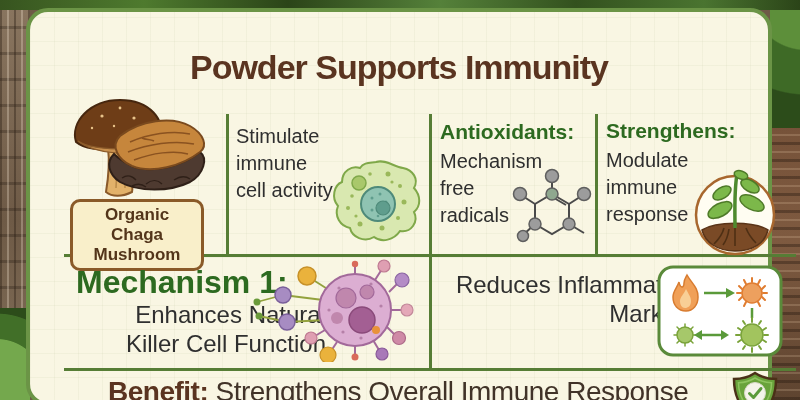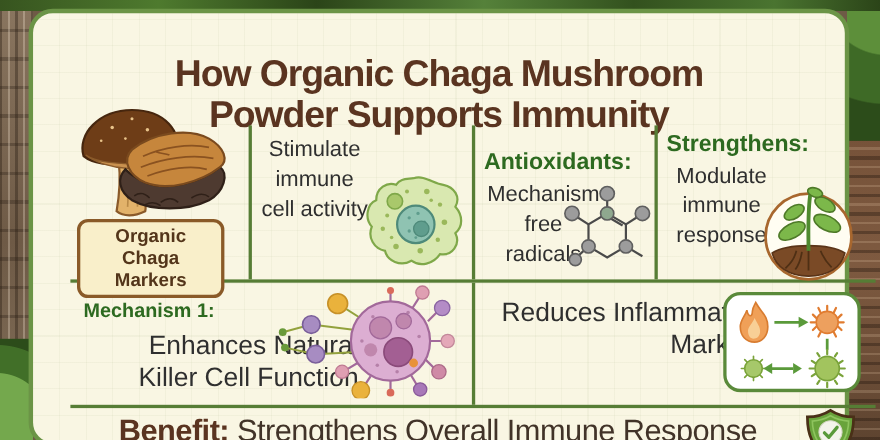--- a/index.html
+++ b/index.html
@@ -46,30 +46,30 @@
 
   .fig{position:absolute;}
 
   .label-box{position:absolute;left:40px;top:187px;width:134px;box-sizing:border-box;
     background:var(--label-bg,#f9efca);border:3px solid var(--label-border,#8a5a28);border-radius:10px;
     padding:3px 4px;text-align:center;font-weight:bold;font-size:17px;line-height:20px;
     color:var(--label-text,#53351a);}
 
   .compound{position:absolute;}
   .compound h2{margin:0;font-size:21px;line-height:24px;font-weight:bold;color:var(--heading-green,#2d6a20);}
-  .compound p{margin:4px 0 0 0;font-size:20px;line-height:27px;color:var(--body-text,#2f2f2f);text-align:center;}
+  .compound p{margin:4px 0 0 0;font-size:20px;line-height:27px;color:var(--body-text,#2f2f2f);}
   .c0{left:206px;top:107px;width:192px;}
   .c0 p{width:100px;}
-  .c1{left:410px;top:124px;width:155px;}
+  .c1{left:410px;top:108px;width:155px;}
   .c1 p{width:108px;}
   .c2{left:576px;top:107px;width:192px;}
   .c2 p{width:100px;}
 
   .mech{position:absolute;}
-  .mech h2{margin:0;font-size:18px;line-height:30px;font-weight:bold;color:var(--heading-green,#2d6a20);}
+  .mech h2{margin:0;font-size:32px;line-height:30px;font-weight:bold;color:var(--heading-green,#2d6a20);}
   .mech p{margin:3px 0 0 0;font-size:24px;line-height:29px;color:var(--body-text,#2f2f2f);text-align:right;}
   .m0{left:46px;top:255px;width:352px;}
   .m0 p{width:250px;}
   .m1{left:414px;top:255px;width:350px;}
   .m1 p{width:252px;}
 
   .footer-line{position:absolute;left:78px;top:364px;white-space:nowrap;
     font-size:28px;letter-spacing:-0.5px;color:var(--footer-text,#413328);}
   .footer-line .b{font-weight:bold;color:var(--title-brown,#5a3420);}
 </style>
@@ -80,21 +80,20 @@
 
   <div class="bg-left"></div>
   <div class="bg-left-leaf"></div>
   <div class="bg-right"></div>
   <div class="bg-right-leaf"></div>
   <div class="bg-top"></div>
 
   <div class="card">
 
     <h1 class="title">
-      <span>How Organic Chaga Mushroom</span>
       <span>Powder Supports Immunity</span>
     </h1>
 
     <div class="divider v1"></div>
     <div class="divider v2"></div>
     <div class="divider v3"></div>
     <div class="divider h1"></div>
     <div class="divider v4"></div>
     <div class="divider h2"></div>
 
@@ -120,21 +119,21 @@
       </g>
       <path d="M58 42 C78 26 110 22 128 32 C142 40 146 52 138 58 C120 72 90 80 70 72 C56 66 48 52 58 42 Z" fill="#c6863c" stroke="#7a4a1e" stroke-width="2"></path>
       <g fill="none" stroke="#8a5220" stroke-width="1.5">
         <path d="M68 48 C86 40 110 36 128 40"></path>
         <path d="M66 58 C86 50 112 46 132 50"></path>
         <path d="M72 66 C90 59 112 56 126 60"></path>
         <path d="M80 44 C84 46 88 45 92 47"></path>
       </g>
     </svg>
 
-    <div class="label-box">Organic Chaga Markers</div>
+    <div class="label-box">Organic Chaga Mushroom</div>
 
     <section class="compound c0">
       <p>Stimulate immune cell activity</p>
     </section>
     <svg class="fig" style="left:300px;top:146px" width="94" height="90" viewBox="0 0 94 90">
       <path d="M46 4 C56 1 64 9 73 10 C83 12 89 21 84 30 C91 38 91 48 84 54 C89 64 81 75 70 73 C64 82 52 85 44 79 C34 85 22 79 20 70 C10 68 4 58 8 48 C1 40 4 27 12 24 C12 13 22 7 30 10 C34 4 40 5 46 4 Z" fill="#d9e8b0" stroke="#7fa849" stroke-width="2"></path>
       <circle cx="29" cy="25" r="7" fill="#a9c86b" stroke="#7fa849" stroke-width="1.5"></circle>
       <g fill="#9ab85a">
         <circle cx="58" cy="16" r="2.5"></circle>
           <circle cx="70" cy="28" r="2"></circle>

